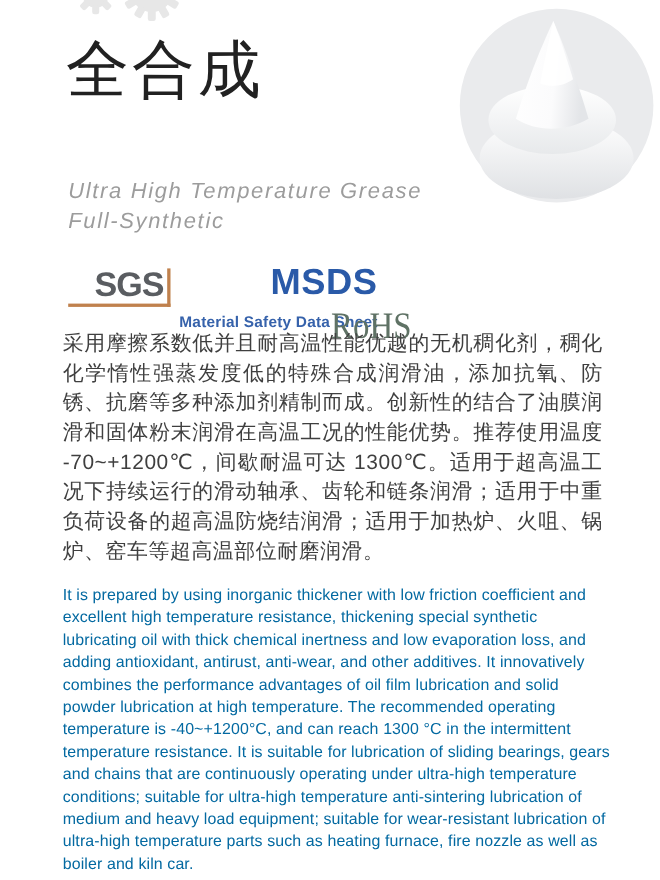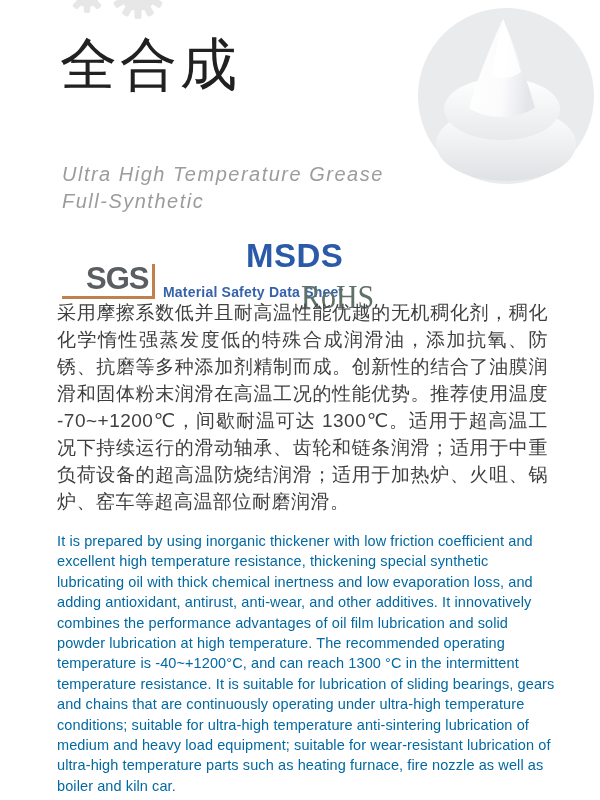--- a/index.html
+++ b/index.html
@@ -36,21 +36,20 @@
     color: #9c9c9c; letter-spacing: 1.5px;
   }
 
   
   .cert-row { position: absolute; left: 0; top: 238px; width: 600px; height: 52px; }
   .sgs {
     position: absolute; left: 62px; top: 6px;
     padding: 0 4px 2px 24px;
     border-bottom: 3px solid #c0814d;
     border-right: 3px solid #c0814d;
-    margin-top: 20px;
   }
   .sgs-label {
     font-size: 31px; line-height: 30px; font-weight: 700;
     color: #5a5d61; letter-spacing: -1px;
   }
   .msds { position: absolute; left: 163px; top: 3px; text-align: right; }
   .msds-label {
     font-size: 33px; line-height: 30px; font-weight: 700;
     color: #2a5aa8; letter-spacing: 0.5px;
   }

